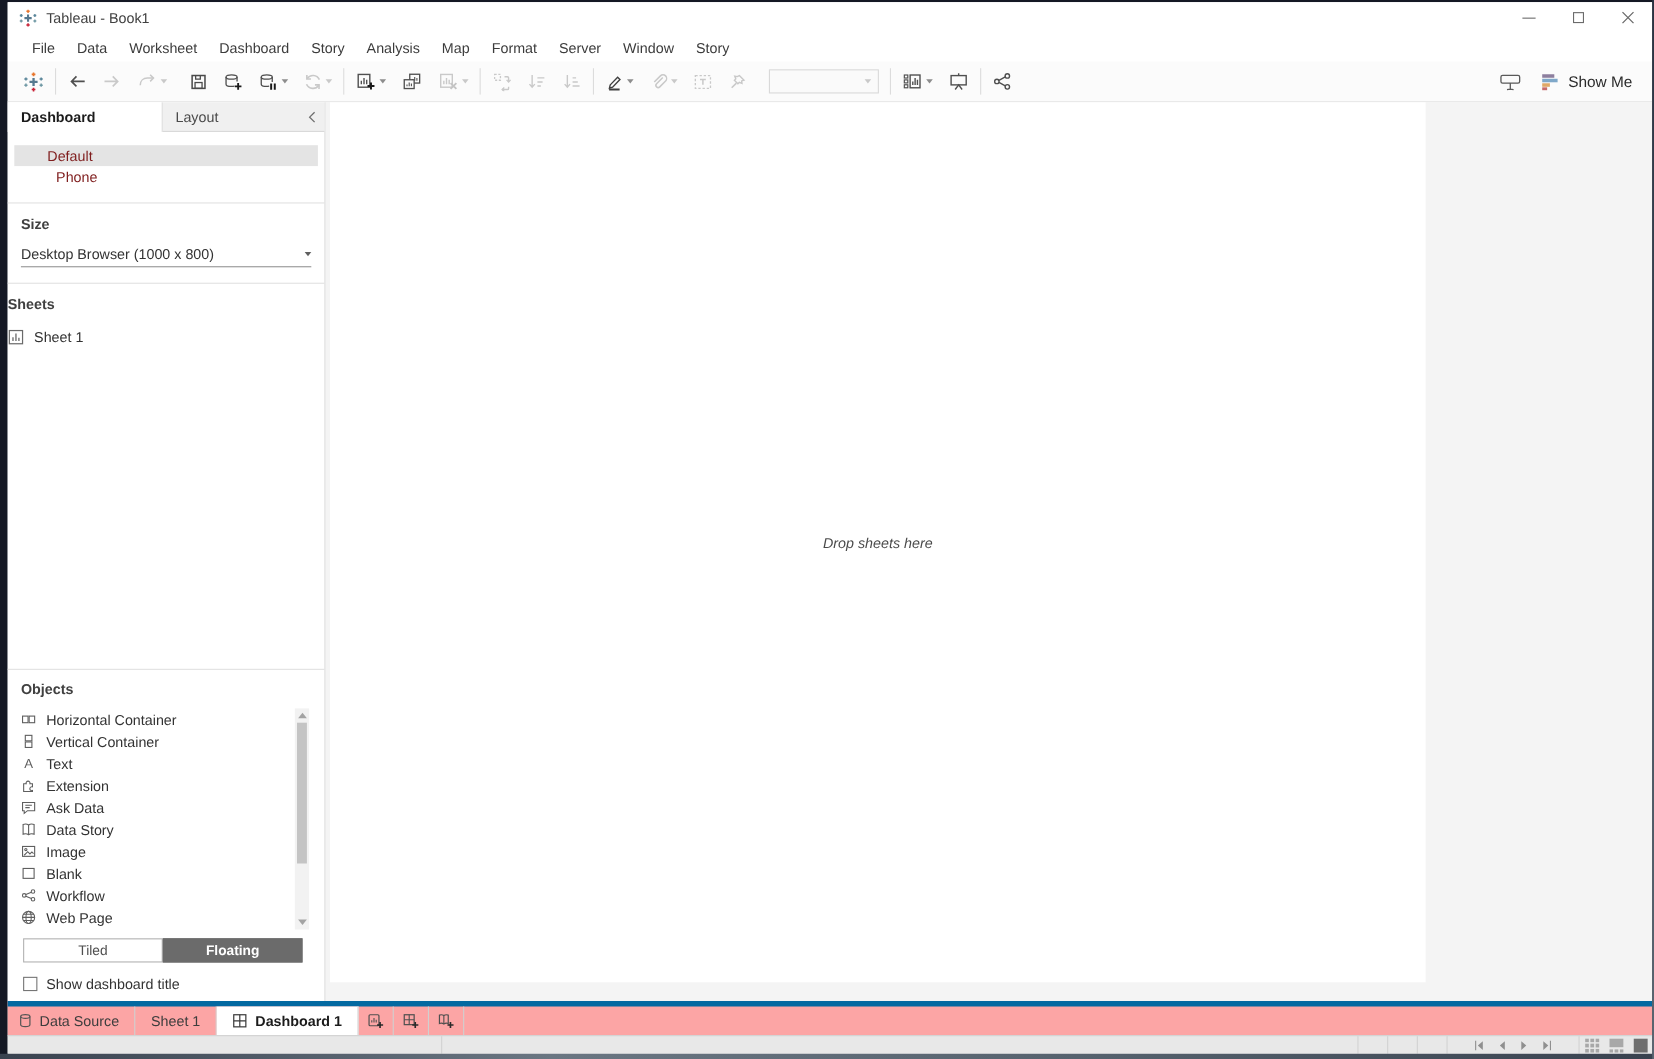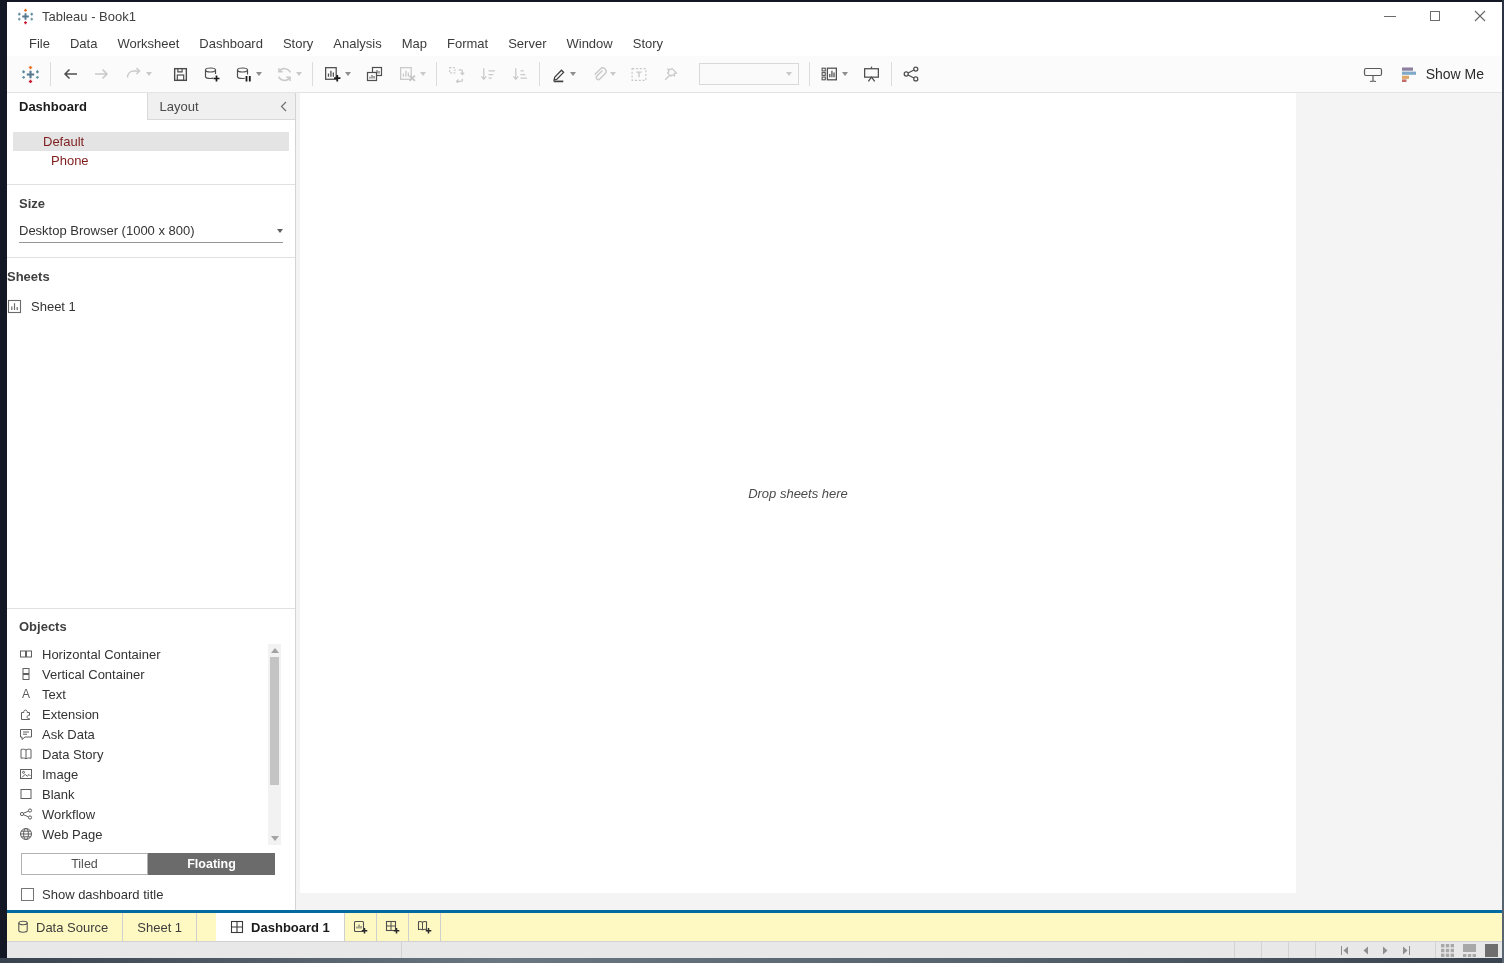--- a/index.html
+++ b/index.html
@@ -83,23 +83,23 @@
   .checkbox { width:13px; height:13px; border:1px solid #757575; background:#fff; }
   .show-title-row .lbl { font-size:13px; color:#333; }
 
   
   .canvas-area { flex:1; background:#f4f4f4; position:relative; min-width:0; }
   .canvas { position:absolute; left:4px; top:0; width:996px; height:800px; background:#fff;
     display:flex; align-items:center; justify-content:center; }
   .drop-hint { font-size:13px; font-style:italic; color:#4a4a4a; }
 
   
-  .sheet-tabs { height:31px; background:#fef9c3; border-top:3px solid #0369a1; display:flex; align-items:stretch; flex:0 0 auto; }
+  .sheet-tabs { height:31px; background:#fca5a5; border-top:5px solid #0369a1; display:flex; align-items:stretch; flex:0 0 auto; }
   .stab { display:flex; align-items:center; gap:7px; padding:0 14px; font-size:13px; color:#3d3d3d; border-right:1px solid #d0d0d0; }
-  .stab.active { background:#fff; font-weight:bold; color:#1b1b1b; border-right:1px solid #d0d0d0;margin-left:19px; }
+  .stab.active { background:#fff; font-weight:bold; color:#1b1b1b; border-right:1px solid #d0d0d0; }
   .stab-btn { width:32px; display:flex; align-items:center; justify-content:center; border-right:1px solid #d0d0d0; }
 
   
   .statusbar { height:17px; background:#e8e8e8; border-top:1px solid #d2d2d2; display:flex; flex:0 0 auto; }
   .sb-cell { border-right:1px solid #d2d2d2; }
   .sb-c1 { width:395px; }
   .sb-c2 { flex:1; }
   .sb-c3 { width:27px; }
   .sb-nav { width:120px; display:flex; align-items:center; justify-content:center; gap:13px; }
   .sb-icons { width:66px; display:flex; align-items:center; justify-content:center; gap:9px; border-right:none; }

